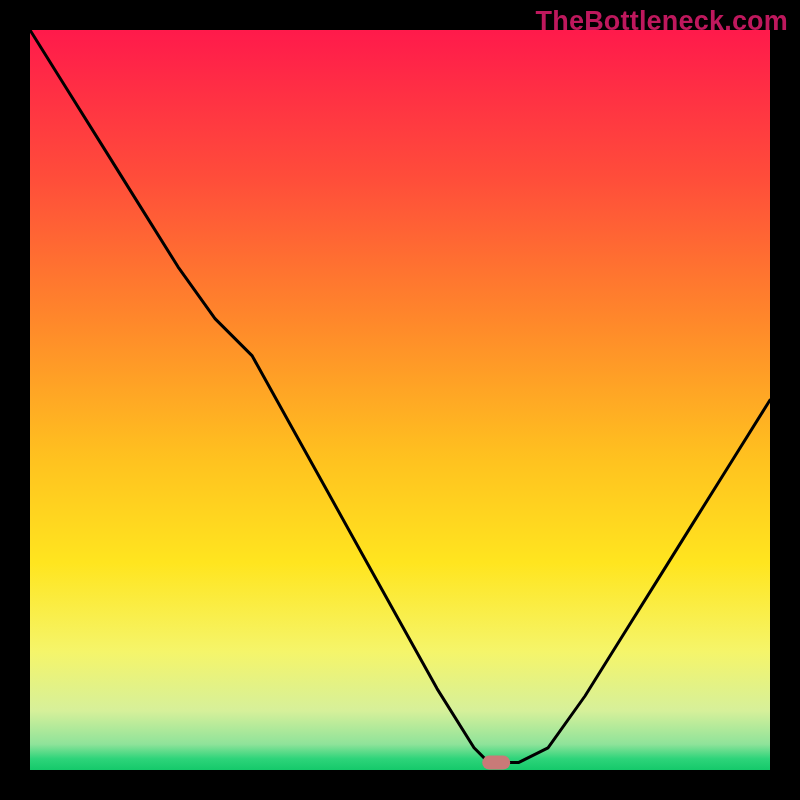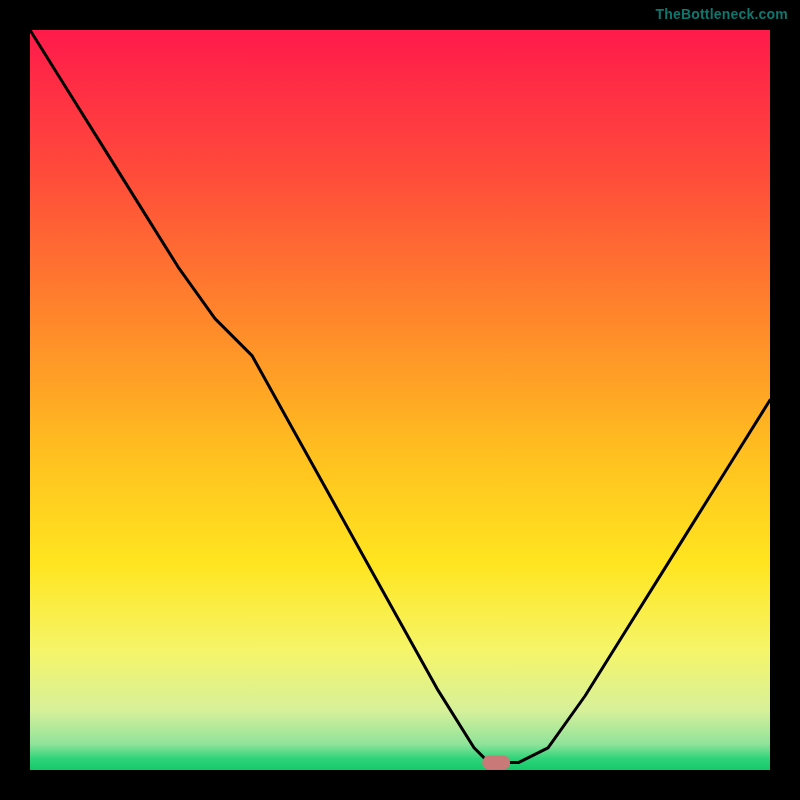--- a/index.html
+++ b/index.html
@@ -13,23 +13,23 @@
     height: 800px;
     position: relative;
   }
   svg {
     display: block;
   }
   .watermark {
     position: absolute;
     top: 6px;
     right: 12px;
-    font-size: 14px;
+    font-size: 27px;
     font-weight: 600;
-    color: #0f766e;
+    color: #be185d;
     letter-spacing: 0.2px;
     user-select: none;
     text-align: center;
   }
 </style>
 </head>
 <body>
 
 <div class="chart-wrap">
   <span class="watermark">TheBottleneck.com</span>

